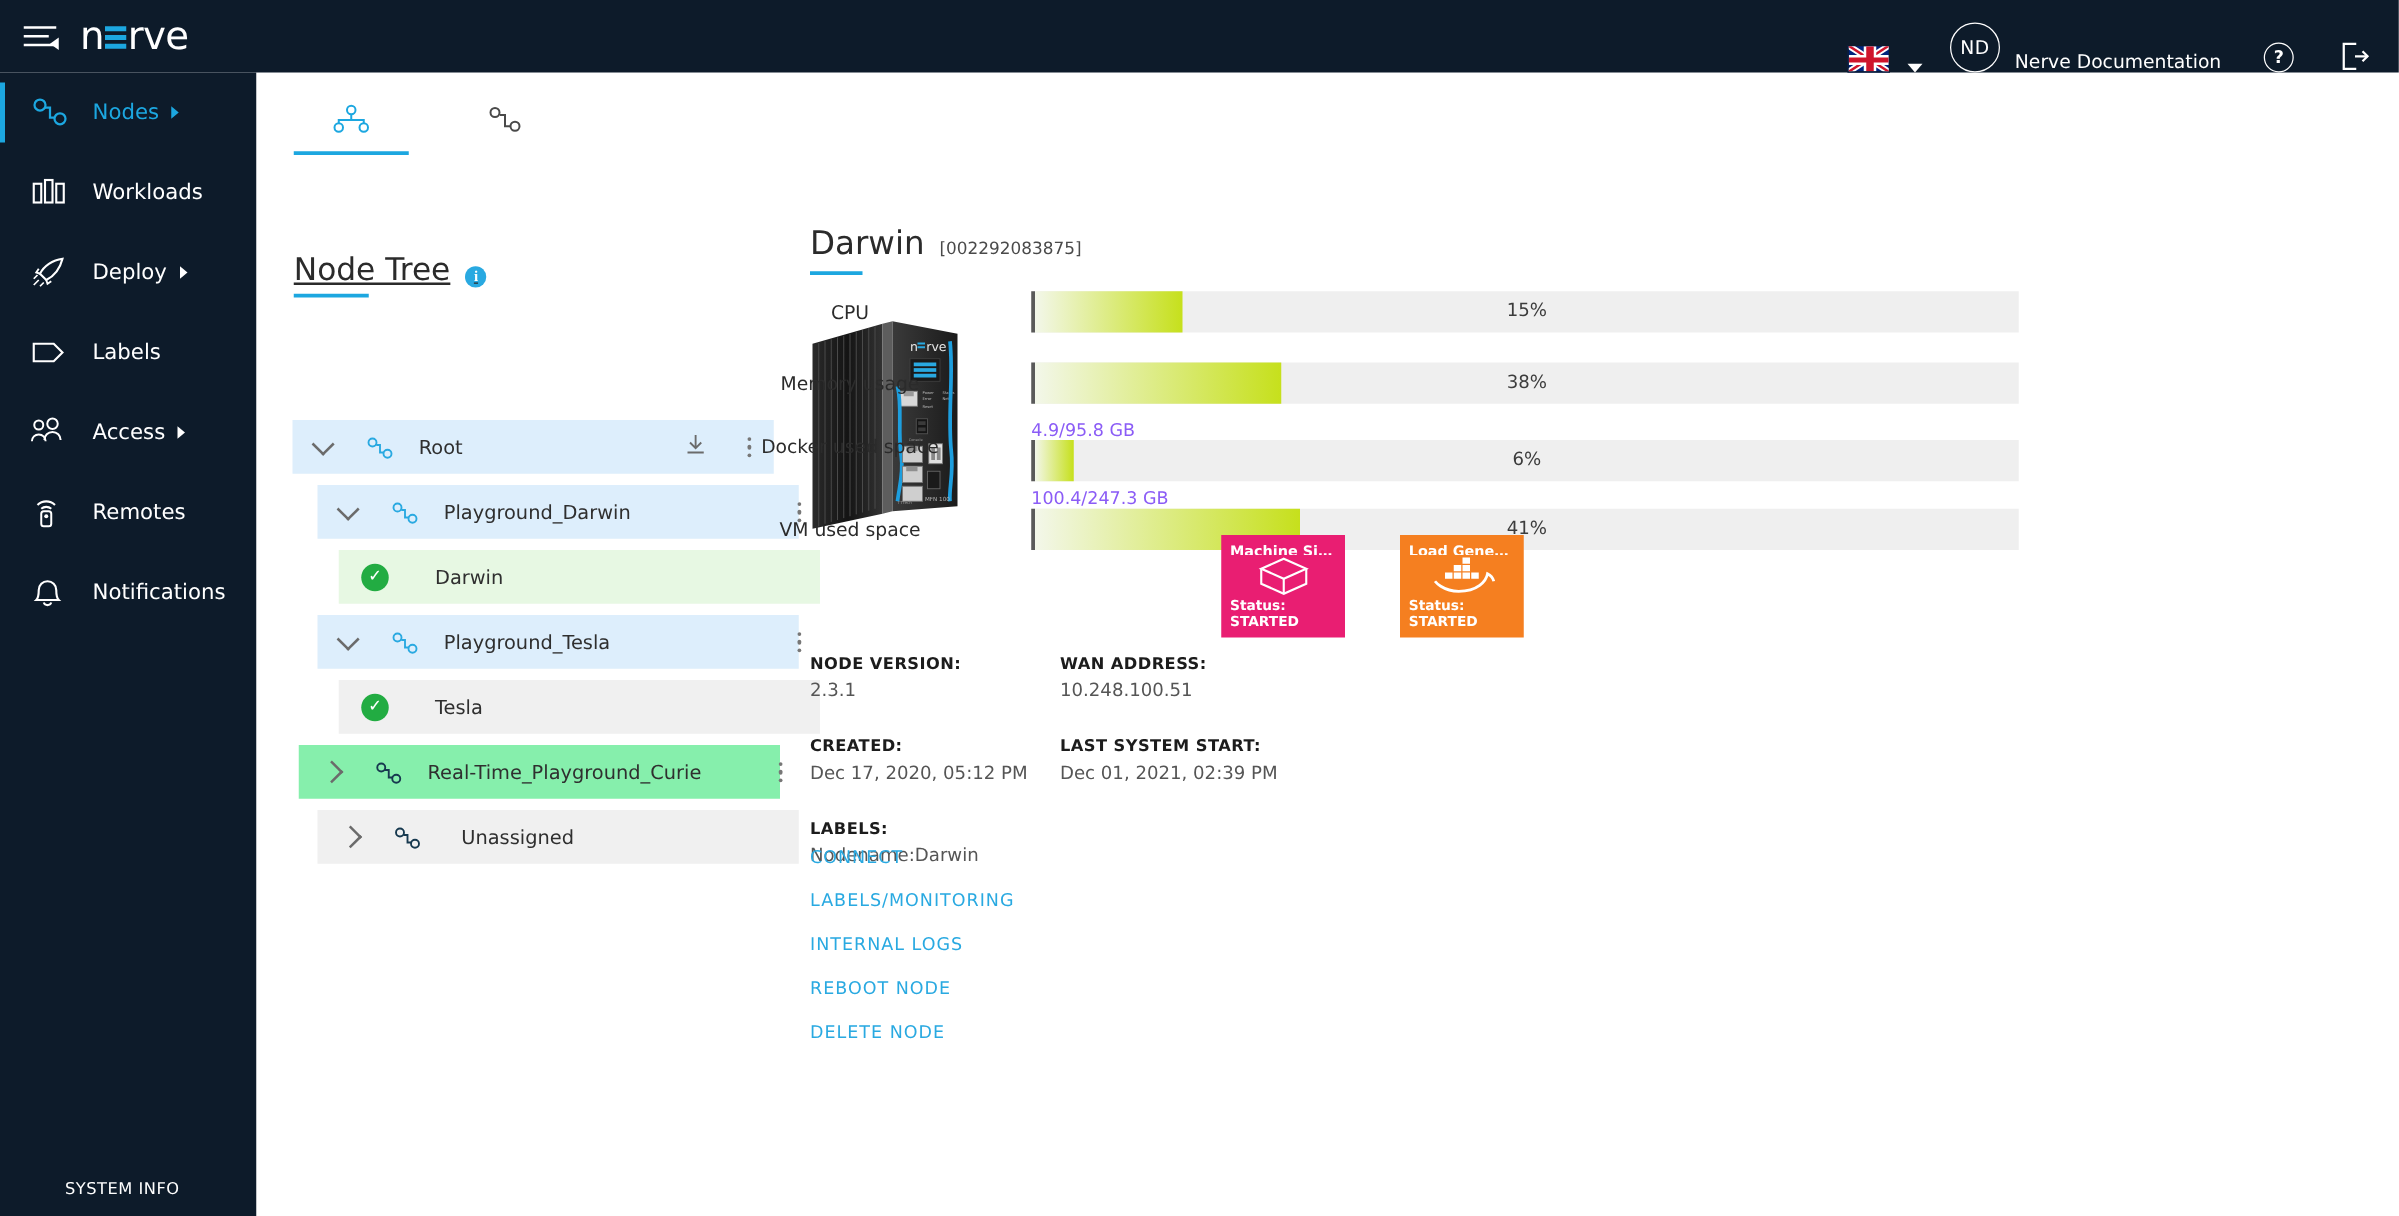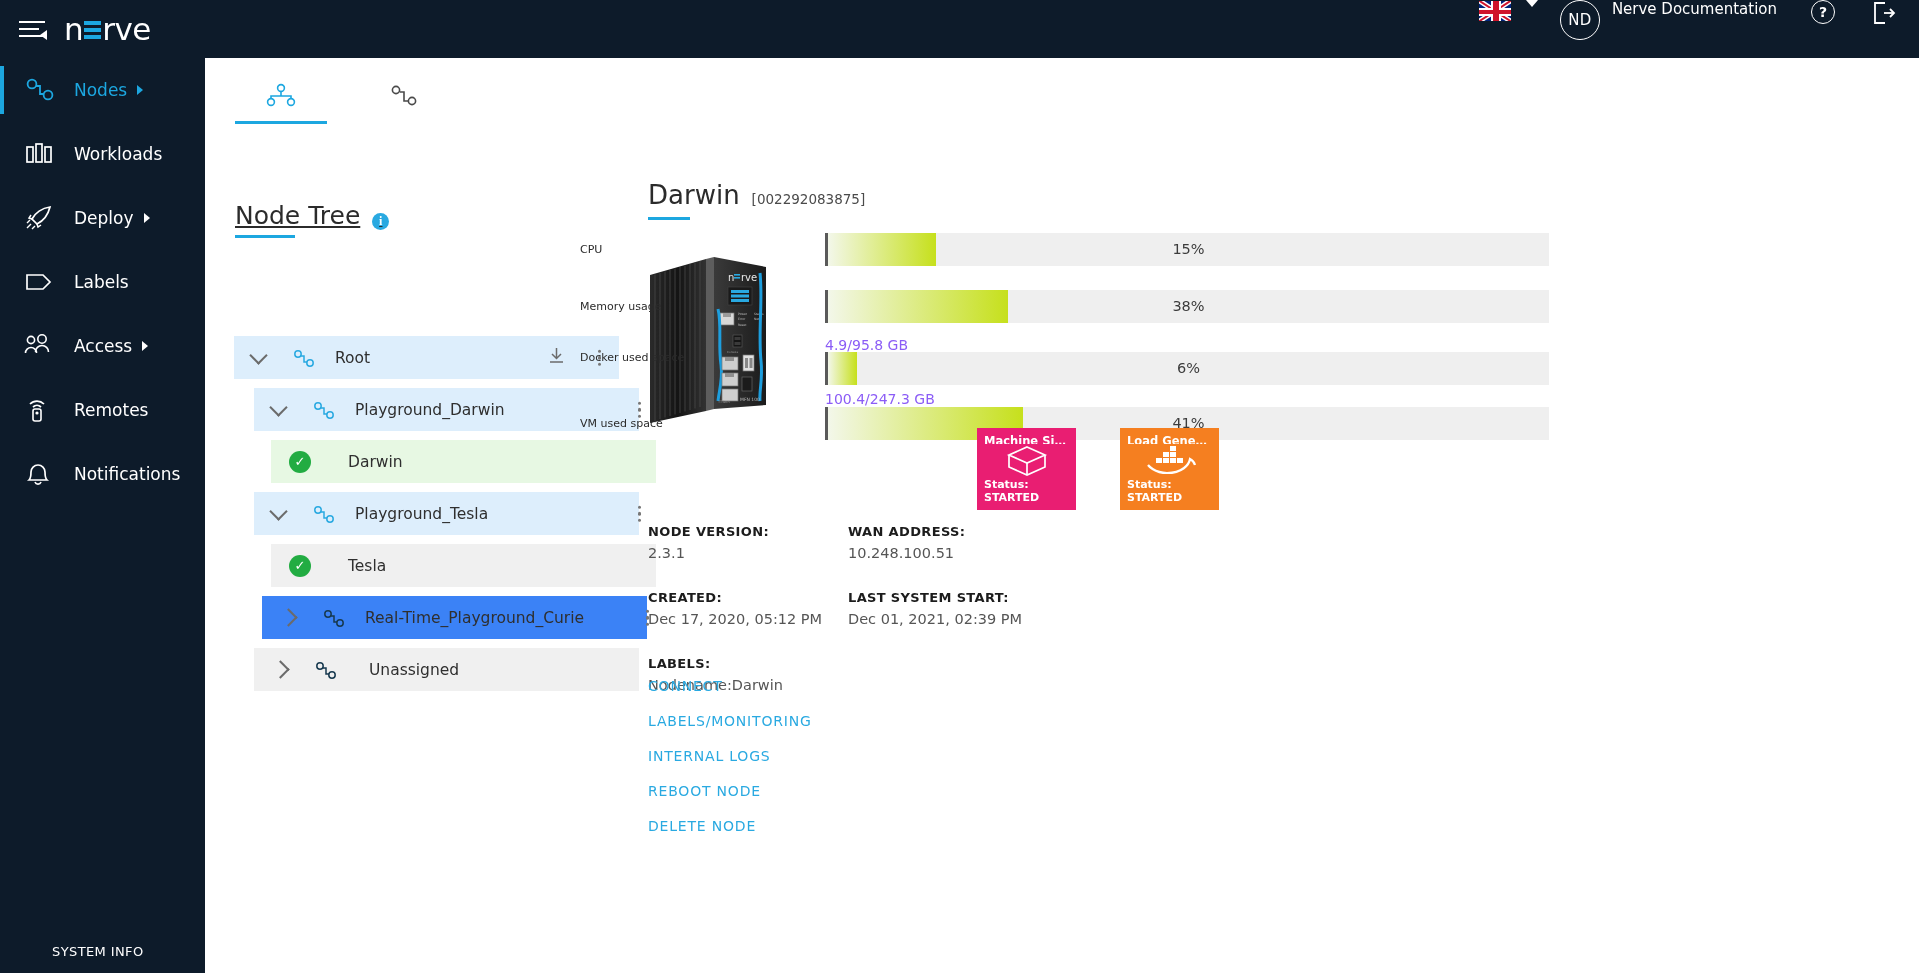--- a/index.html
+++ b/index.html
@@ -39,21 +39,21 @@
     font-weight: 400; display: flex; align-items: center; line-height: 1;
     font-family: "DejaVu Sans", sans-serif;
   }
   .brand .eq {
     display: inline-flex; flex-direction: column; justify-content: center;
     gap: 3px; margin: 0 1px; padding-top: 2px;
   }
   .brand .eq b { display: block; width: 17px; height: 4px; background: #1ca7e0; }
 
   .topbar-right {
-    margin-left: auto; display: flex; align-items: flex-start; height: 100%;
+    margin-left: auto; display: flex; align-items: flex-end; height: 100%;
     padding-right: 22px; gap: 0px;
   }
   .flag {
     width: 34px; height: 22px; position: relative; overflow: hidden;
     border: 1px solid #0d1b2a; background: #00247d;
   }
   .flag .d1, .flag .d2 {
     position: absolute; left: 50%; top: 50%; width: 54px; height: 5px;
     background: #fff; transform-origin: center;
   }
@@ -197,28 +197,28 @@
   }
   .node-title .serial { font-size: 13.5px; color: #4a4a4a; margin-left: 12px; }
 
   .device-img {
     position: absolute; left: 443px; top: 195px; width: 125px; height: 175px;
   }
 
   .metrics { position: absolute; left: 580px; top: 180px; width: 1040px; }
   .metric-row { position: relative; height: 57px; margin-bottom: 0px; }
   .metric-label {
-    position: absolute; left: 0; width: 200px; text-align: left;
-    font-size: 11px; color: #2b2b2b; line-height: 18px;
+    position: absolute; left: 0; width: 200px; text-align: center;
+    font-size: 15px; color: #2b2b2b; line-height: 18px;
   }
   .metric-sub {
     position: absolute; left: 245px; font-size: 14px; color: #8b5cf6; white-space: nowrap;
   }
   .bar-track {
-    position: absolute; left: 245px; width: 724px; height: 33px;
+    position: absolute; left: 245px; width: 790px; height: 33px;
     background: #efefef; border-left: 3px solid #5a5a5a;
   }
   .bar-fill {
     position: absolute; left: 0; top: 0; bottom: 0;
     background: linear-gradient(to right, #f3f7ea, #c6e01c);
   }
   .bar-pct {
     position: absolute; top: 0; height: 33px; line-height: 33px;
     left: 0; right: 0; text-align: center; font-size: 14.5px; color: #3c3c3c;
   }
@@ -474,21 +474,21 @@
           <b></b>
           <b></b>
         </span>
     </div>
 
     <div class="tree-row" style="background:#f0f0f0; width:385px; margin-left:37px; padding-left:18px;">
       <span class="ok-badge">✓</span>
       <span class="tree-label" style="margin-left:37px;">Tesla</span>
     </div>
 
-    <div class="tree-row" style="background:#3b82f6; width:385px; margin-left:28px; padding-left:18px;">
+    <div class="tree-row" style="background:#86efac; width:385px; margin-left:5px; padding-left:18px;">
       <span class="chev right"></span>
       <span style="margin-left:26px;display:flex;">
         <svg width="24" height="22" viewBox="0 0 24 22">
           <circle cx="7" cy="7" r="3.2" fill="none" stroke="#17394f" stroke-width="1.5"></circle>
           <path d="M10 9 L13 9 L13 15 L16 15" fill="none" stroke="#17394f" stroke-width="1.5"></path>
           <circle cx="19" cy="16" r="3.2" fill="none" stroke="#17394f" stroke-width="1.5"></circle>
         </svg>
       </span>
       <span class="tree-label" style="margin-left:20px;">Real-Time_Playground_Curie</span>
       <span class="kebab" style="right:-6px;">

